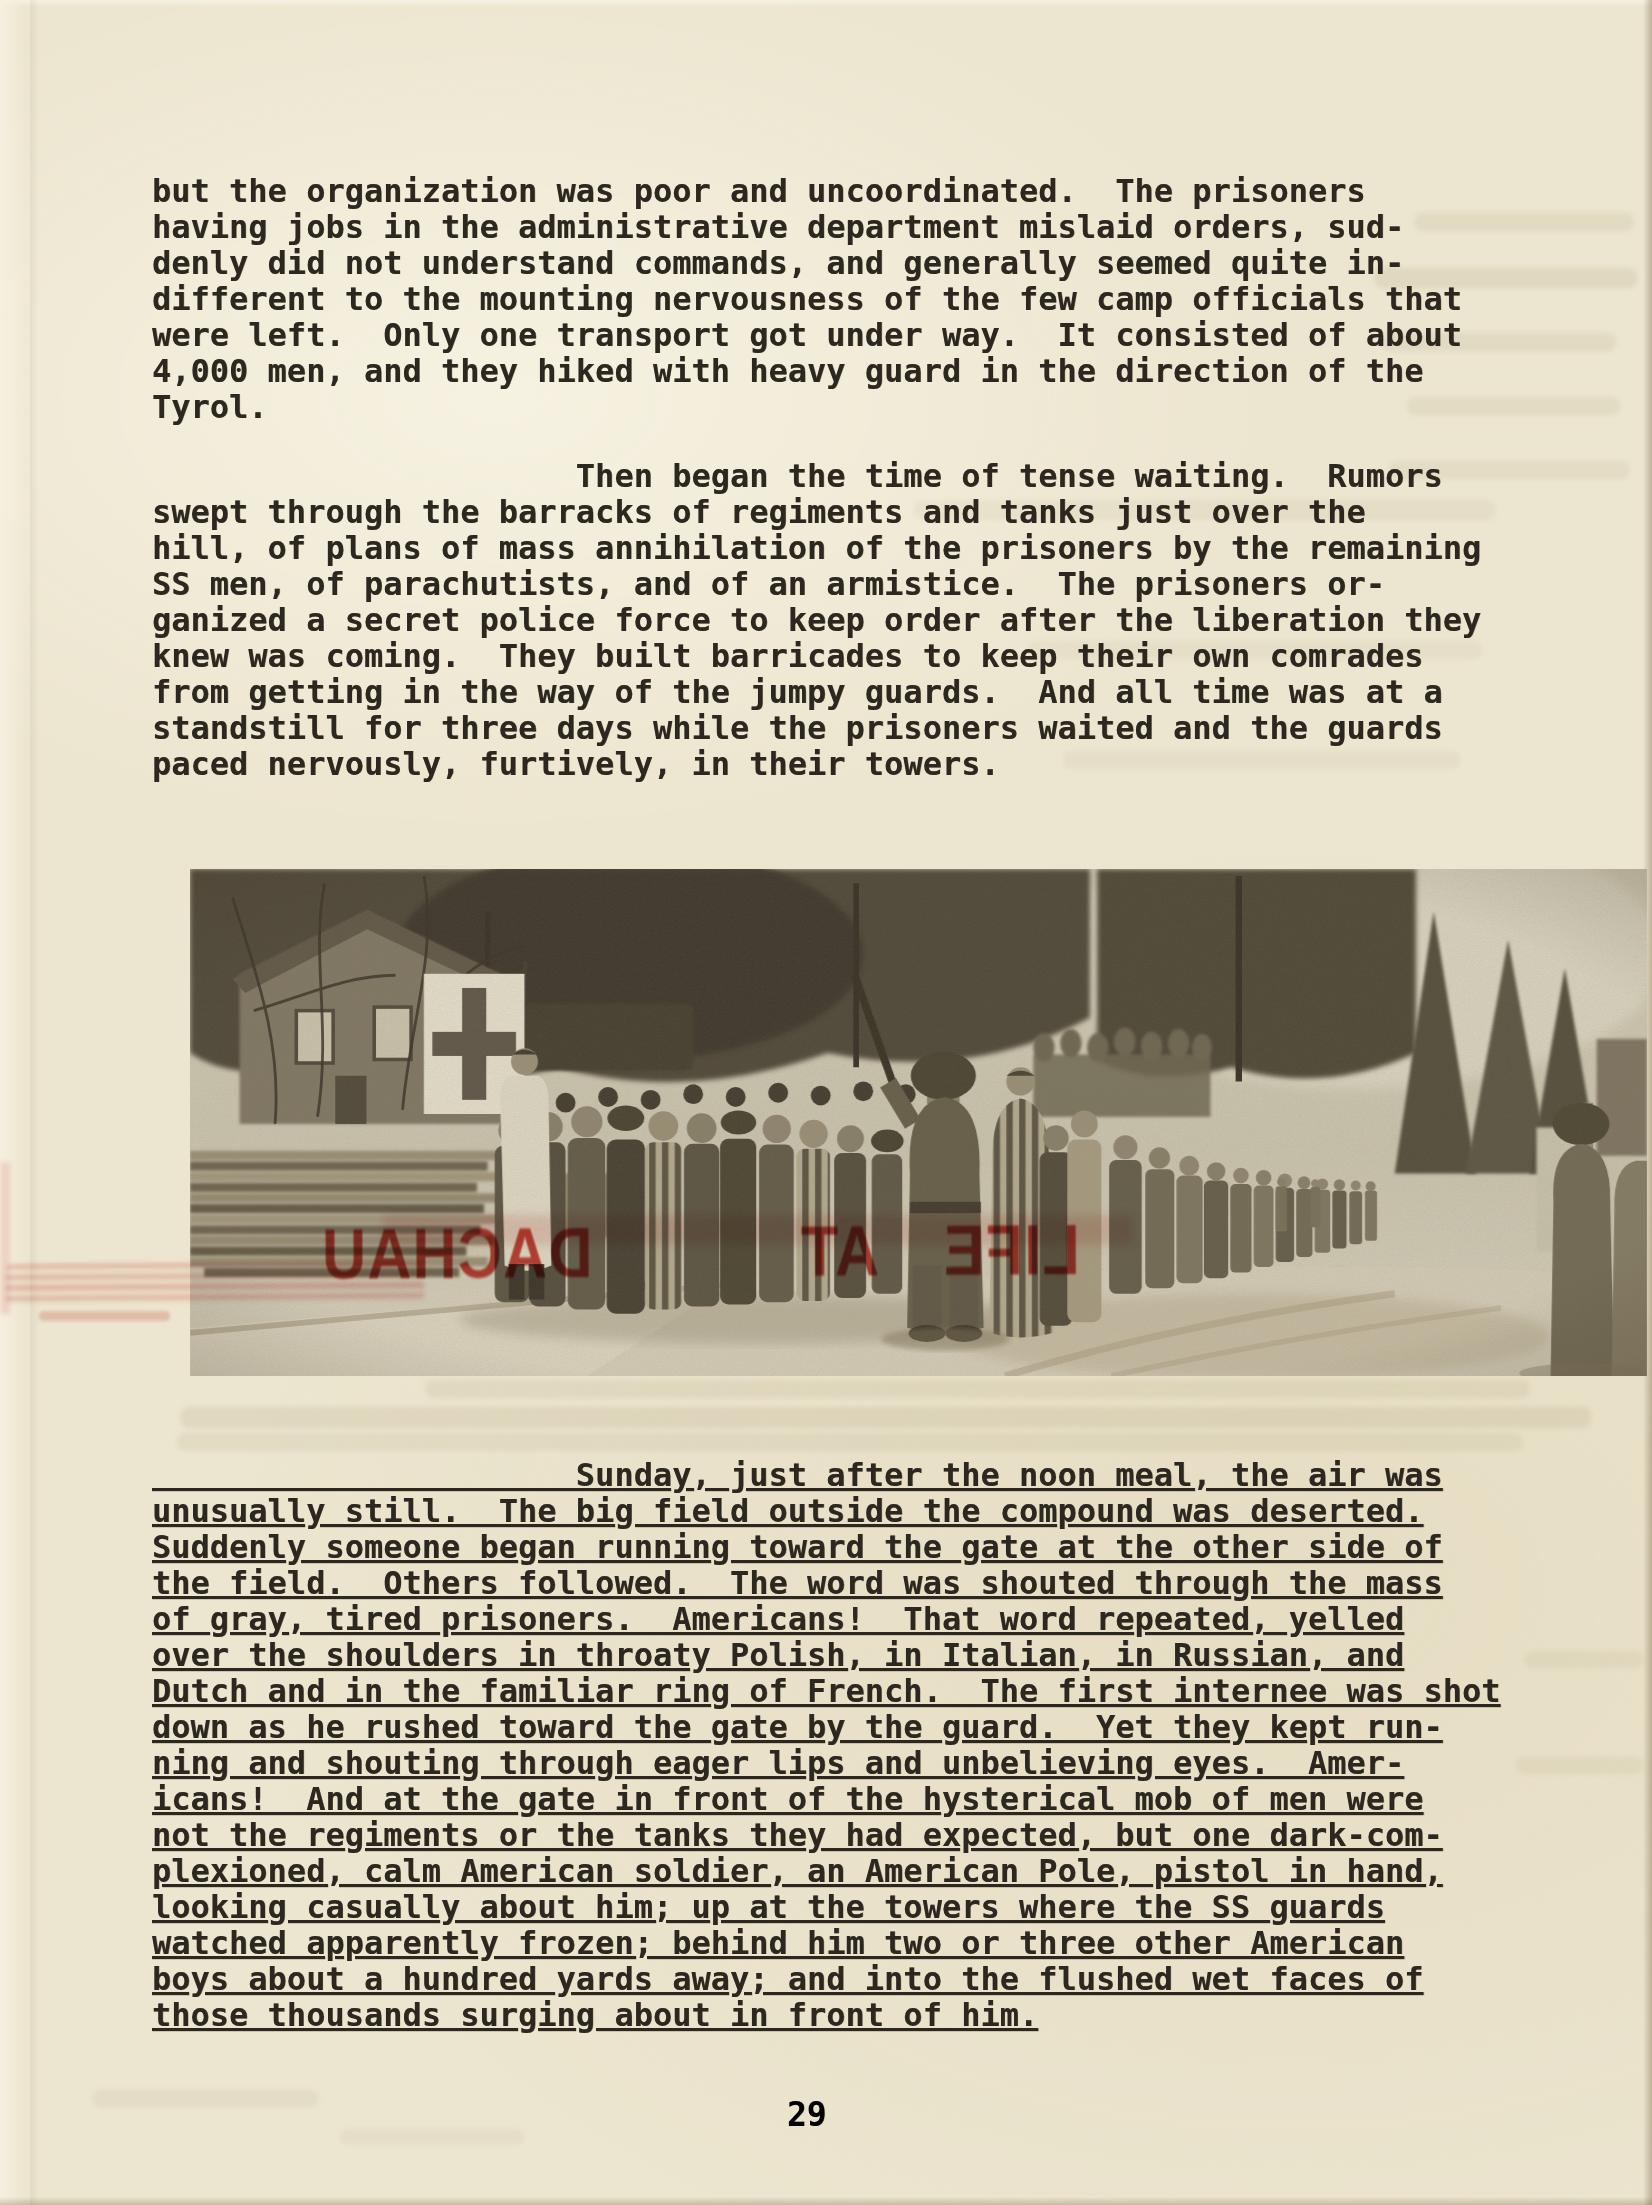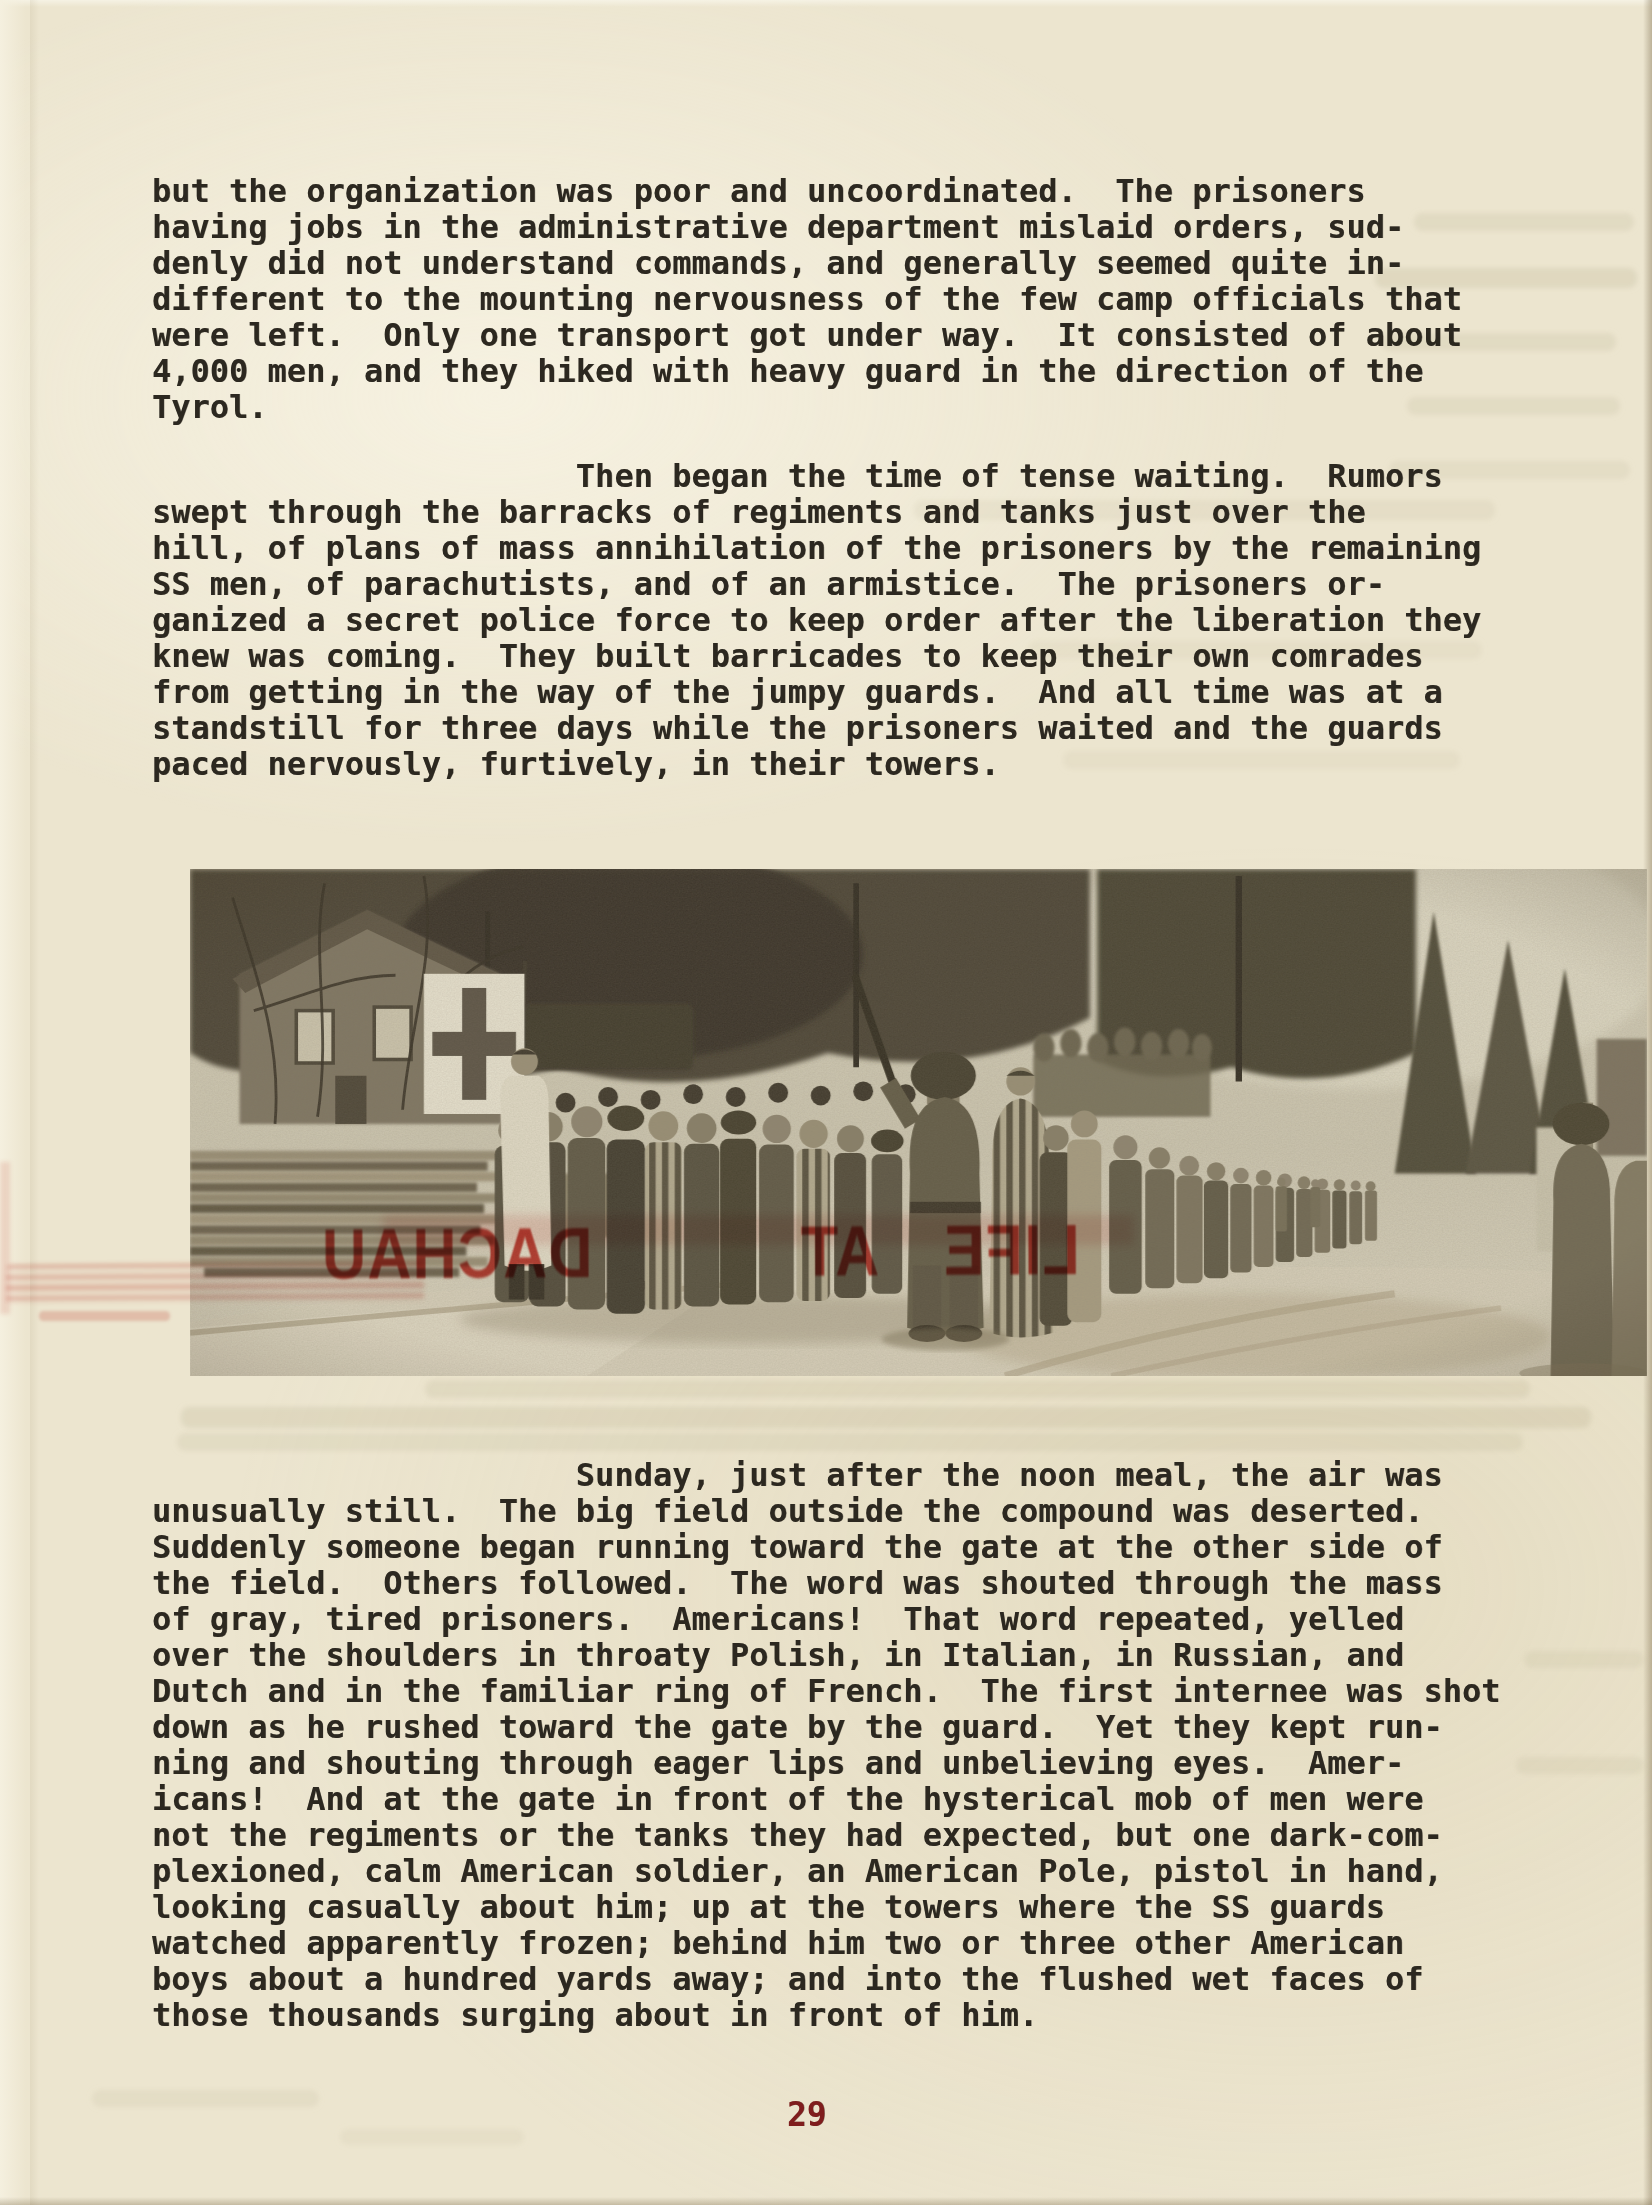--- a/index.html
+++ b/index.html
@@ -20,24 +20,24 @@
 
   .type{
     position:absolute;white-space:pre;
     font-size:32px;line-height:36px;font-weight:700;
     color:#2c2820;
     text-shadow:0.4px 0.4px 0.6px rgba(44,38,28,0.45);
     margin-top:11px;
   }
   .para1{left:152px;top:162px;}
   .para2{left:152px;top:447px;}
-  .para3{left:152px;top:1446px;}
+  .para3{left:152px;top:1446px;text-decoration:underline;}
   .pagenum{
     position:absolute;left:787px;top:2095px;
-    font-size:33px;font-weight:700;color:#7f1d1d;
+    font-size:33px;font-weight:700;color:#000000;
     font-family:"DejaVu Sans Mono",monospace;
     text-shadow:0.4px 0.4px 0.6px rgba(44,38,28,0.45);
   }
 
   .photo{
     position:absolute;left:190px;top:869px;width:1457px;height:507px;
     background:#cfc8b4;overflow:hidden;
     box-shadow:inset 0 0 0 1.4px rgba(120,105,75,0.18);
   }
   .photo svg{display:block;width:100%;height:100%;}

